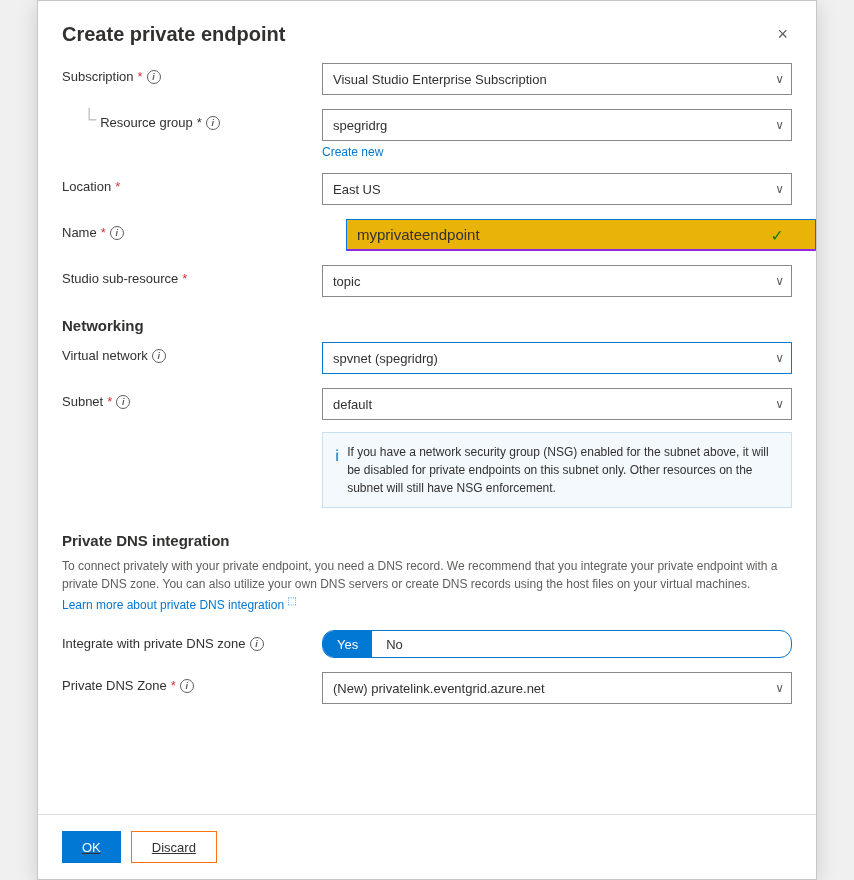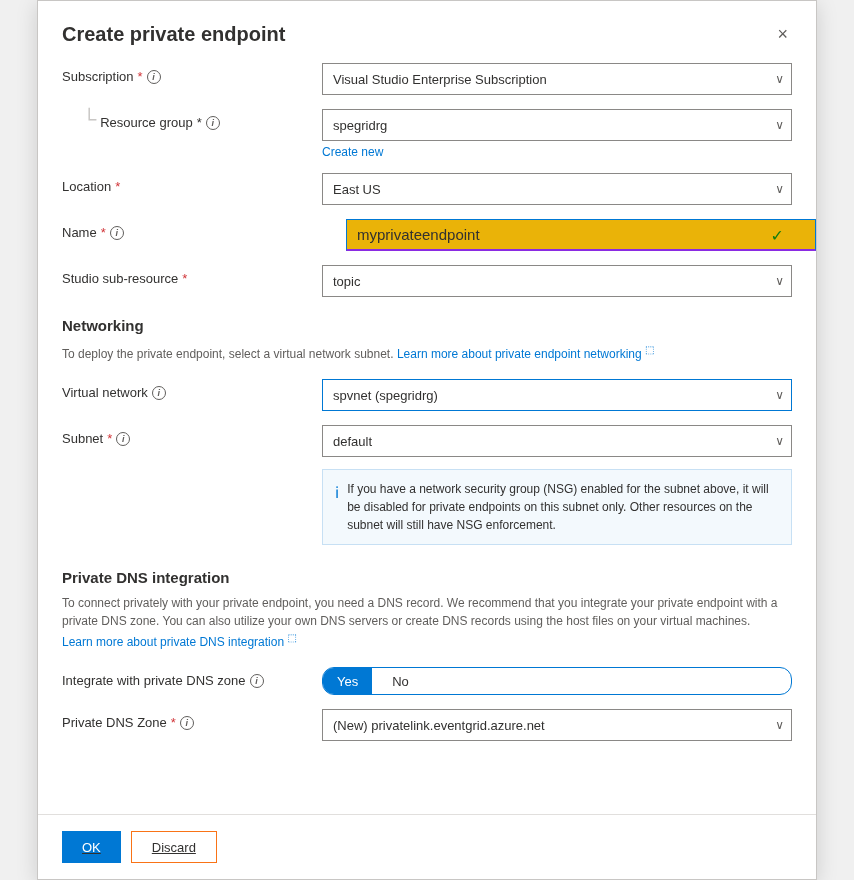--- a/index.html
+++ b/index.html
@@ -174,21 +174,20 @@
       margin-top: 1px;
       flex-shrink: 0;
     }
     .toggle-container {
       display: flex;
       align-items: center;
       border: 1.5px solid #0078d4;
       border-radius: 12px;
       overflow: hidden;
       height: 28px;
-      gap: 6px;
     }
     .toggle-option {
       padding: 0 14px;
       font-size: 13px;
       height: 100%;
       display: flex;
       align-items: center;
       cursor: pointer;
     }
     .toggle-option.active {
@@ -313,27 +312,20 @@
         <div class="select-wrapper">
           <select class="select-field">
             <option>topic</option>
           </select>
           <span class="select-arrow">∨</span>
         </div>
       </div>
     </div>
 
     <div class="section-title">Networking</div>
-    <div class="section-desc">
-      <span>To deploy the private endpoint, select a virtual network subnet.</span>
-      <a>
-        <span>Learn more about private endpoint networking</span>
-        <span style="font-size:10px;vertical-align:super;">⬚</span>
-      </a>
-    </div>
 
     <div class="form-row">
       <div class="form-label">
         <span>Virtual network</span>
         <span class="info-icon">i</span>
       </div>
       <div class="form-control">
         <div class="select-wrapper">
           <select class="select-field" style="border-color:#0078d4;">
             <option>spvnet (spegridrg)</option>

